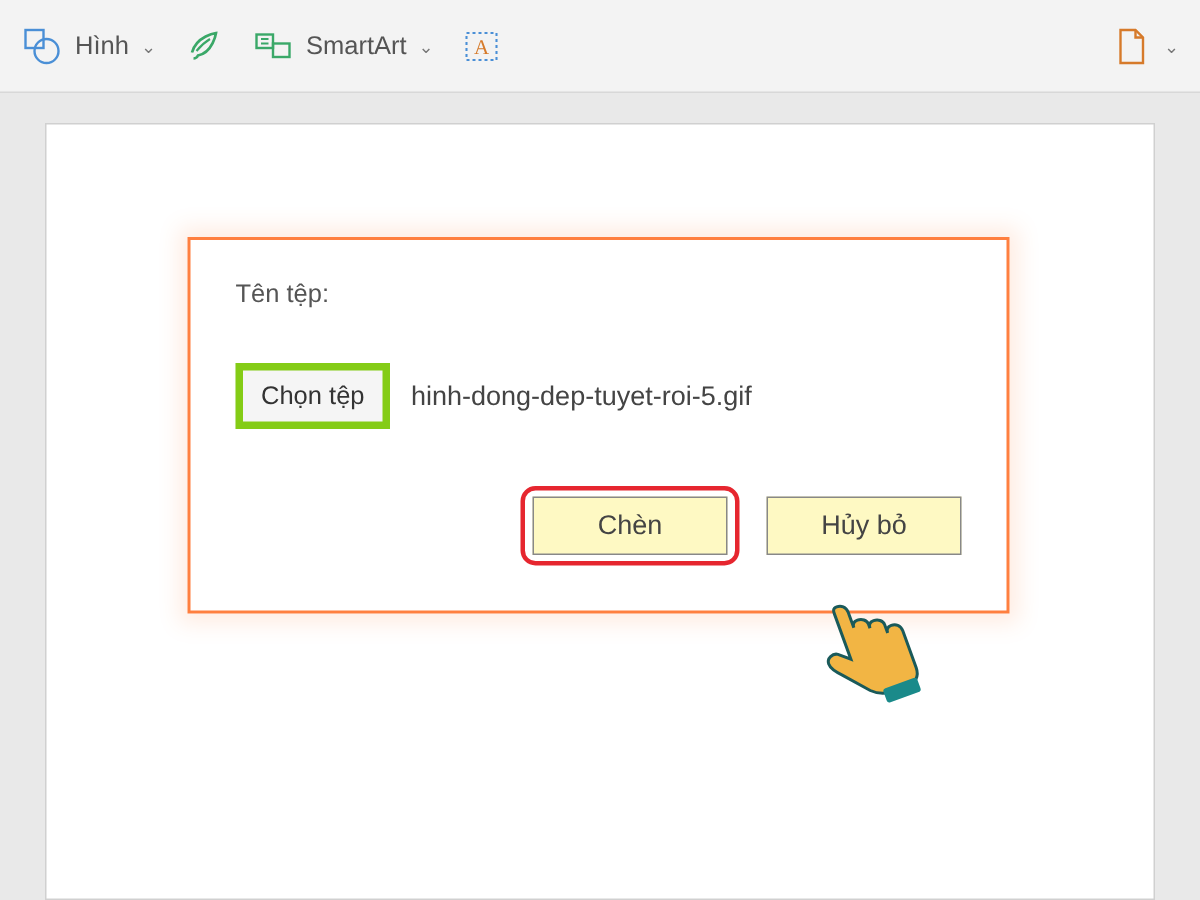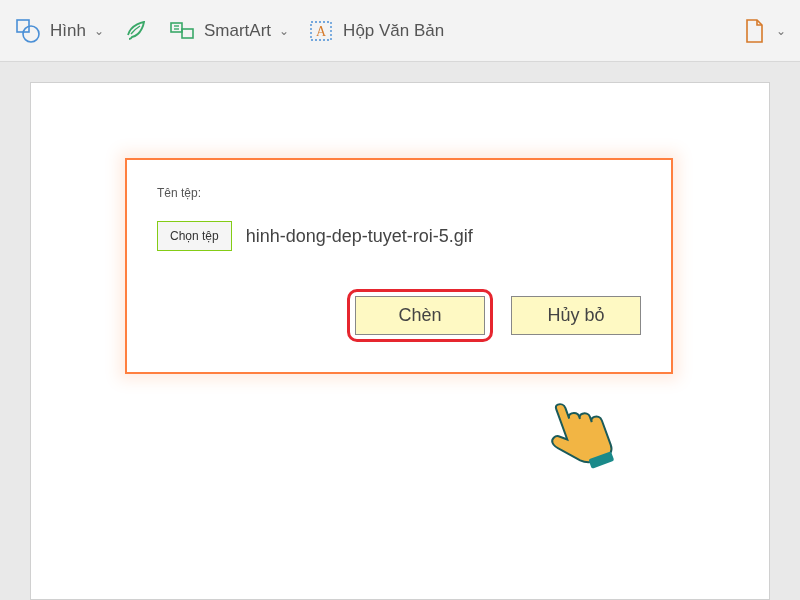--- a/index.html
+++ b/index.html
@@ -75,35 +75,35 @@
       color: #444;
       font-weight: 400;
     }
     .close-x {
       font-size: 26px;
       color: #555;
       cursor: pointer;
       line-height: 1;
     }
     .field-label {
-      font-size: 12px;
+      font-size: 17px;
       color: #555;
-      margin-bottom: 21px;
+      margin-bottom: 36px;
     }
     .file-row {
       display: flex;
       align-items: center;
       gap: 14px;
       margin-bottom: 38px;
     }
     .choose-file-btn {
-      border: 1px solid #84cc16;
+      border: 5px solid #84cc16;
       background: #f5f5f5;
       padding: 7px 12px;
-      font-size: 12px;
+      font-size: 17px;
       color: #333;
       cursor: pointer;
     }
     .file-name {
       font-size: 18px;
       color: #444;
     }
     .button-row {
       display: flex;
       justify-content: flex-end;
@@ -166,21 +166,20 @@
     </svg>
     <span>SmartArt</span>
     <span class="chevron">⌄</span>
   </div>
 
   <div class="toolbar-item">
     <svg class="icon-svg" viewBox="0 0 28 28">
       <rect x="4" y="5" width="20" height="18" fill="none" stroke="#4a8fd6" stroke-width="1.4" stroke-dasharray="2 2"></rect>
       <text x="14" y="19" text-anchor="middle" font-size="14" fill="#d67a2a" font-family="serif">A</text>
     </svg>
-    <span>Hộp Văn Bản</span>
   </div>
 
   <div class="toolbar-item" style="margin-left:auto">
     <svg class="icon-svg" viewBox="0 0 28 28">
       <path d="M7 3 L17 3 L22 8 L22 25 L7 25 Z" fill="none" stroke="#d67a2a" stroke-width="1.6"></path>
       <path d="M17 3 L17 8 L22 8" fill="none" stroke="#d67a2a" stroke-width="1.6"></path>
     </svg>
     <span class="chevron">⌄</span>
   </div>
 </div>

